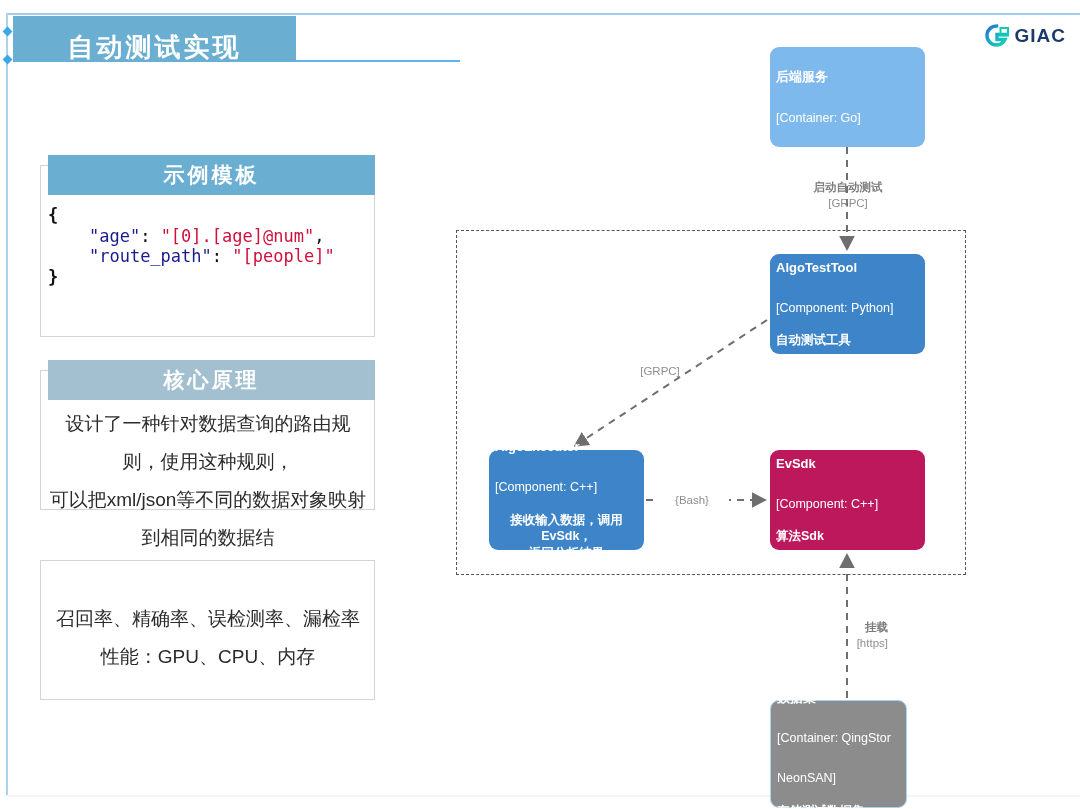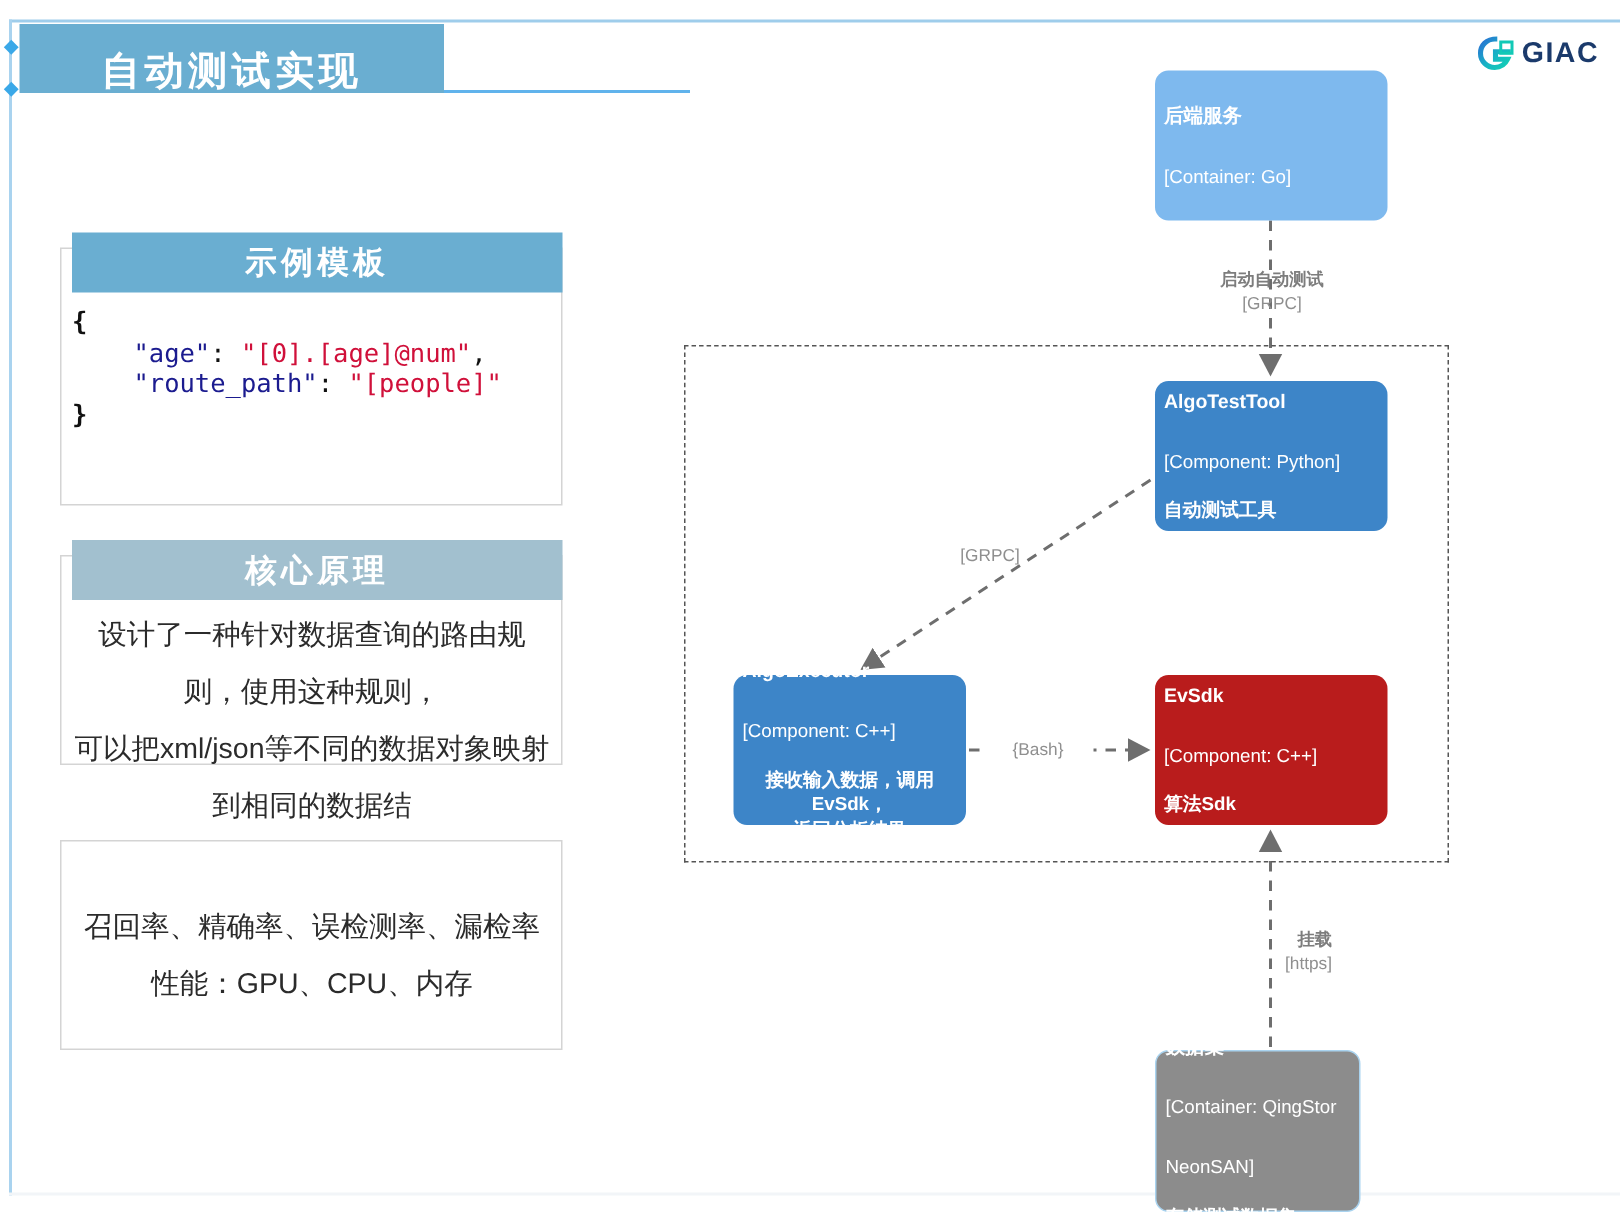--- a/index.html
+++ b/index.html
@@ -180,21 +180,21 @@
   .node .n-desc {
     font-size: 12.5px;
     font-weight: bold;
     line-height: 1.35;
     margin-top: 16px;
   }
 
   #node-backend   { left: 340px; top: 27px;  width: 155px; height: 100px; background: #7eb9ee; }
   #node-testtool  { left: 340px; top: 234px; width: 155px; height: 100px; background: #3d85c8; }
   #node-executor  { left: 59px;  top: 430px; width: 155px; height: 100px; background: #3d85c8; }
-  #node-evsdk     { left: 340px; top: 430px; width: 155px; height: 100px; background: #b91c1c; }
+  #node-evsdk     { left: 340px; top: 430px; width: 155px; height: 100px; background: #be185d; }
   #node-dataset   { left: 340px; top: 680px; width: 137px; height: 108px; background: #8c8c8c; border: 1.5px solid #a9d3ef; }
 
   .edge-label {
     position: absolute;
     text-align: center;
     color: #8a8a8a;
     font-size: 11.5px;
     line-height: 1.35;
     white-space: nowrap;
   }

